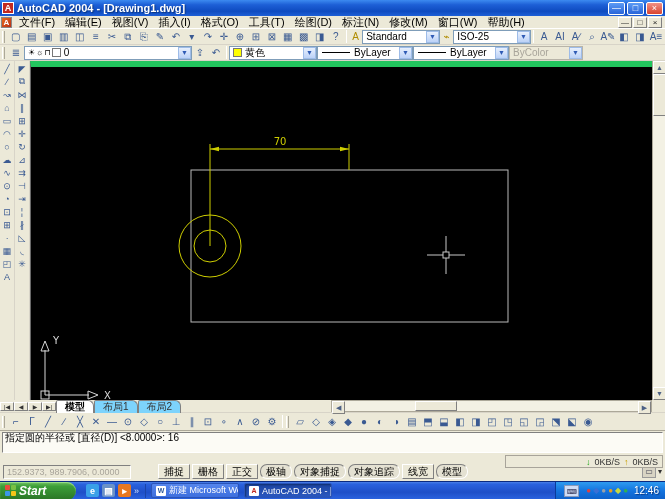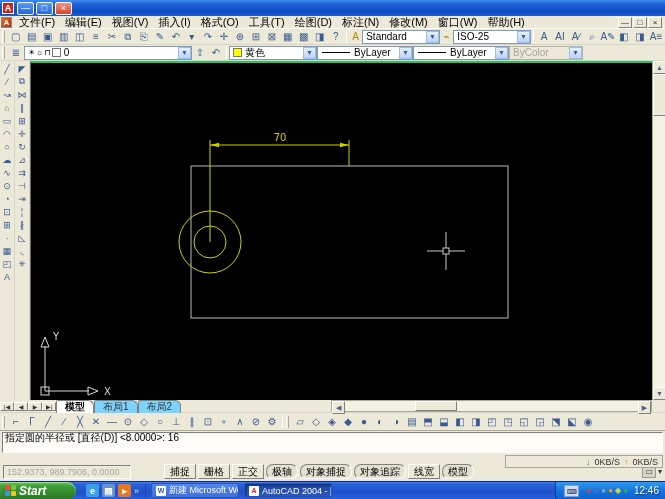--- a/index.html
+++ b/index.html
@@ -41,21 +41,21 @@
   .combo.disabled { background:#ECE9D8; color:#A8A49A; border-color:#B8B4A8; }
   .sw { width:9px; height:9px; border:1px solid #777; display:inline-block; margin-right:3px; }
   .linetype-sample { display:inline-block; width:28px; border-top:1px solid #000; margin:0 4px 0 1px; }
   .mini { font-size:8px; margin-right:1px; }
 
   
   .main { display:flex; height:339px; }
   .vtools { width:30px; background:#ECE9D8; display:flex; }
   .vcol { width:15px; display:flex; flex-direction:column; align-items:center; border-right:1px solid #D8D4C8; padding-top:1px; }
   .vic { width:14px; height:13px; display:flex; align-items:center; justify-content:center; font-size:9px; color:#3A5A92; }
-  .canvas { position:relative; width:622px; height:339px; background:#000; border-left:1px solid #696969; border-top:2px solid #22c55e; }
+  .canvas { position:relative; width:622px; height:339px; background:#000; border-left:1px solid #696969; border-top:6px solid #22c55e; }
   .vscroll { width:13px; background:#F3F1E4; border-left:1px solid #ACA899; display:flex; flex-direction:column; }
   .sbtn { height:13px; width:13px; background:#ECE9D8; border:1px solid; border-color:#fff #808080 #808080 #fff;
     font-size:7px; color:#4D6185; display:flex; align-items:center; justify-content:center; }
   .vthumb { height:42px; width:13px; background:#ECE9D8; border:1px solid; border-color:#fff #808080 #808080 #fff; }
   .vfill { flex:1; }
 
   
   .tabrow { height:13px; display:flex; align-items:stretch; background:#ECE9D8; border-bottom:1px solid #D8D4C8; }
   .tnav { width:14px; font-size:6px; display:flex; align-items:center; justify-content:center;
     background:#ECE9D8; border:1px solid; border-color:#fff #808080 #808080 #fff; color:#333; }
@@ -76,21 +76,21 @@
   .cmdwin { height:31px; background:#ECE9D8; padding:1px 2px 0 2px; }
   .cmdhist { height:21px; background:#FCFBF5; border:1px solid; border-color:#808080 #fff #fff #808080;
     font-family:"DejaVu Sans Mono", monospace; font-size:10px; line-height:10px; color:#000; padding:0 2px; overflow:hidden; }
   .cmdline { height:9px; background:#FCFBF5; border:1px solid; border-color:#808080 #fff #fff #808080; border-top:none;
     font-family:"DejaVu Sans Mono", monospace; font-size:9px; line-height:8px; color:#000; padding:0 2px; }
 
   
   .statusbar { height:19px; display:flex; align-items:center; background:#ECE9D8; padding:0 3px; gap:21px; }
   .coords { width:128px; height:14px; border:1px solid; border-color:#808080 #fff #fff #808080;
     color:#A8A49A; font-size:9px; line-height:13px; padding:0 3px; white-space:nowrap; overflow:hidden; }
-  .stbtns { display:flex; gap:2px; margin-left:12px; }
+  .stbtns { display:flex; gap:2px; margin-left:6px; }
   .stbtn { height:15px; padding:0 5px; font-size:10px; line-height:13px; background:#ECE9D8;
     border:1px solid; border-color:#fff #808080 #808080 #fff; color:#000; white-space:nowrap; }
   .stbtn.pressed { border-color:#808080 #fff #fff #808080; background:#E4E1D2;border-radius:7px; }
   .sttray { margin-left:auto; display:flex; align-items:center; gap:2px; }
   .sttray-icon { width:14px; height:12px; background:#D8D4C4; border:1px solid #999; font-size:8px; text-align:center; color:#445; }
   .sttray-chev { font-size:8px; color:#333; }
 
   
   .netmon { position:absolute; top:455px; right:2px; width:158px; height:13px; background:#ECE9D8;
     border:1px solid #A8A49A; display:flex; align-items:center; justify-content:flex-end; gap:4px;
@@ -126,20 +126,21 @@
   .trayicon { font-size:8px; line-height:8px; }
   .clock { color:#fff; font-size:10px; margin-left:3px; text-shadow:1px 1px 1px #0A3580; }
 
   svg text { font-family:"DejaVu Sans", sans-serif; }
 </style>
 </head>
 <body>
 
 <div class="titlebar">
   <div class="appicon">A</div>
+  <div class="wtitle">AutoCAD 2004 - [Drawing1.dwg]</div>
   <div class="wbtns iconlist">
 
   <div class="wbtn">—</div>
       <div class="wbtn">□</div>
       <div class="wbtn">×</div>
     </div>
 </div>
 
 <div class="menubar">
   <div class="dwgicon">A</div>

